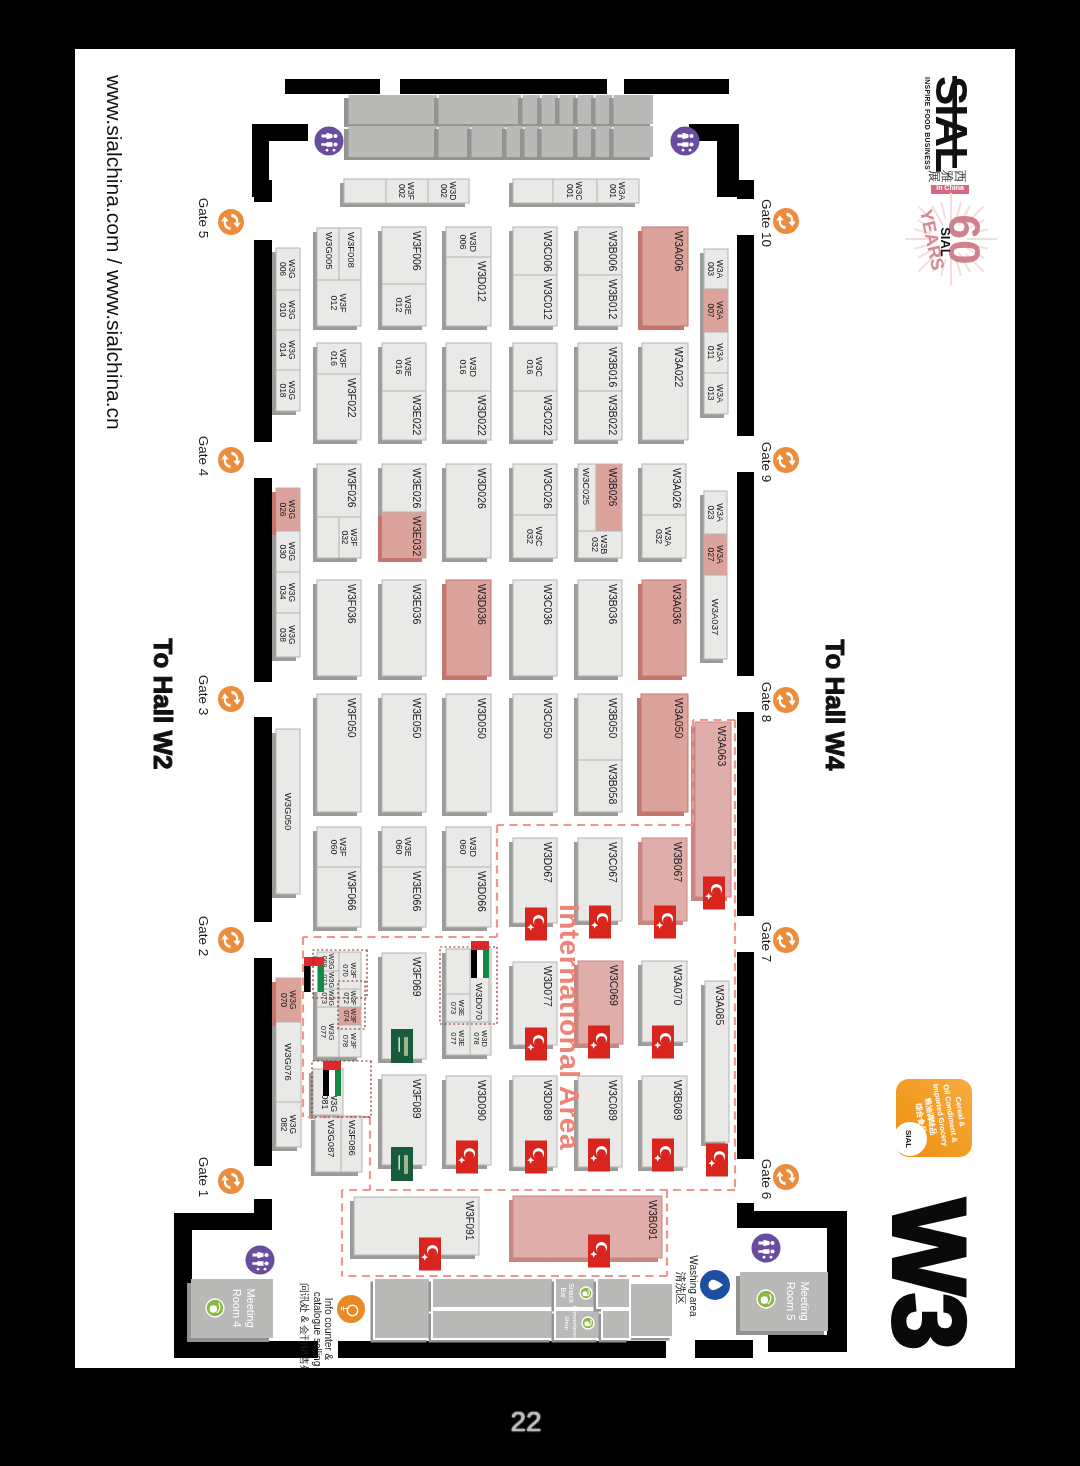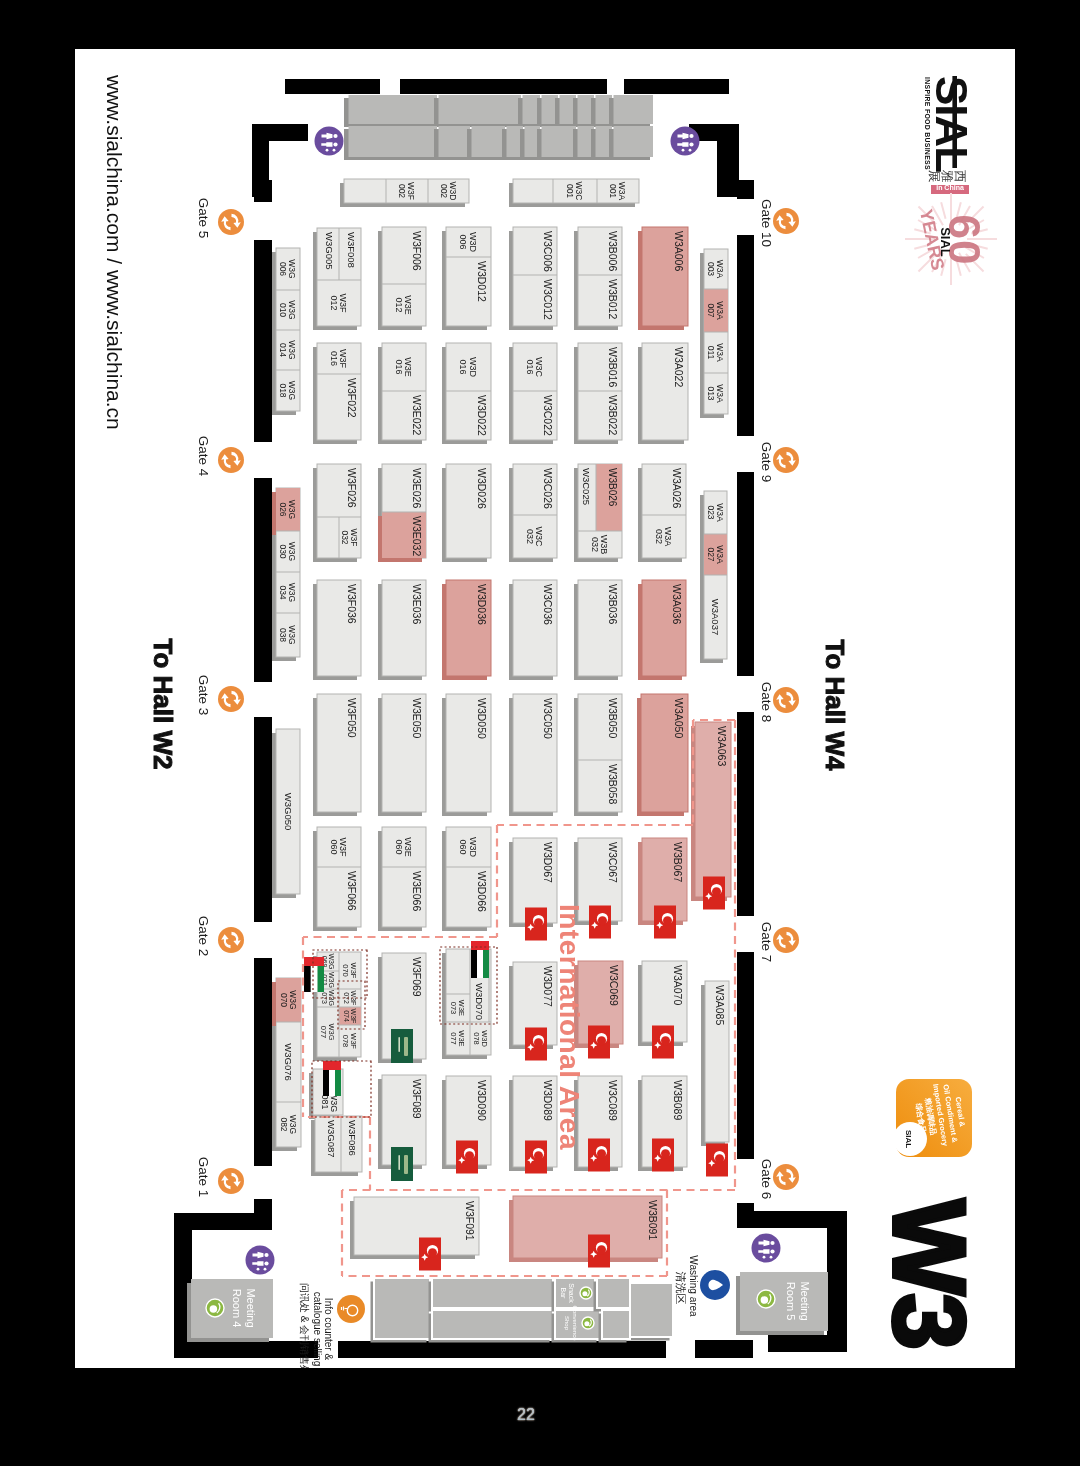--- a/index.html
+++ b/index.html
@@ -1,17 +1,17 @@
 <!DOCTYPE html>
 <html><head><meta charset="utf-8"><style>
 html,body{margin:0;padding:0;background:#000;}
 #page{position:relative;width:1080px;height:1466px;background:#000;overflow:hidden;font-family:"Liberation Sans",sans-serif;}
 #paper{position:absolute;left:75px;top:49px;width:940px;height:1319px;background:#fff;}
 #land{position:absolute;left:75px;top:49px;width:1319px;height:940px;transform-origin:0 0;transform:rotate(90deg) translateY(-940px);}
-#pg{position:absolute;left:0;top:1406px;width:1052px;text-align:center;color:#aebdc8;font-size:16px;text-shadow:0 0 2px #fff, 0 0 1px #e8a76a;}
+#pg{position:absolute;left:0;top:1406px;width:1052px;text-align:center;color:#aebdc8;font-size:28px;text-shadow:0 0 2px #fff, 0 0 1px #e8a76a;}
 </style></head>
 <body>
 
 <div id="page">
 
 <div id="paper"></div>
 
 <div id="land">
 <svg width="1319" height="940" viewBox="0 0 1319 940" font-family="Liberation Sans, sans-serif">
 

